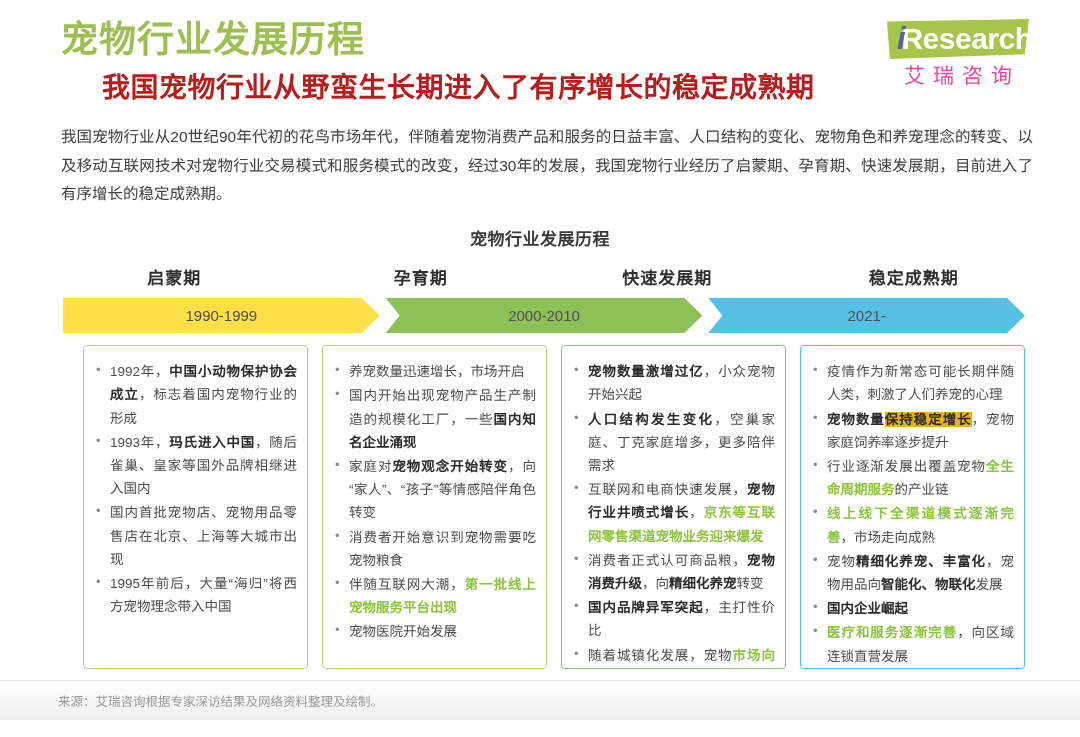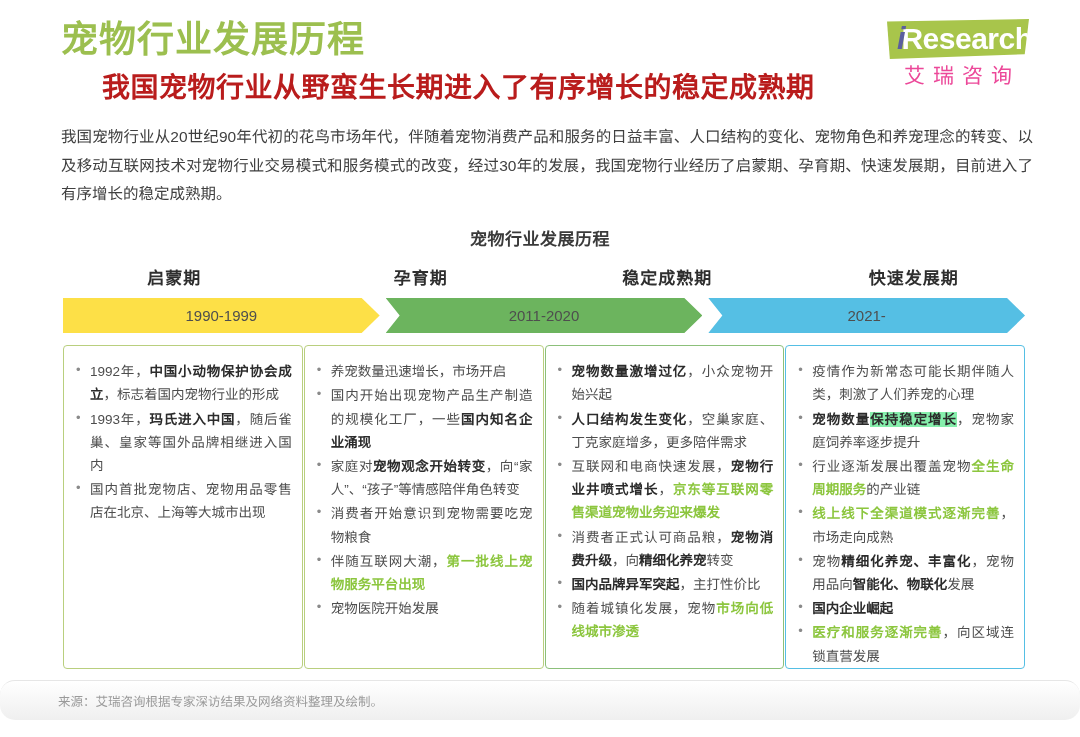--- a/index.html
+++ b/index.html
@@ -135,22 +135,22 @@
     -webkit-clip-path: polygon(0 0, calc(100% - 18px) 0, 100% 50%, calc(100% - 18px) 100%, 0 100%);
     clip-path: polygon(0 0, calc(100% - 18px) 0, 100% 50%, calc(100% - 18px) 100%, 0 100%);
   }
   .arrow.notch {
     -webkit-clip-path: polygon(0 0, calc(100% - 18px) 0, 100% 50%, calc(100% - 18px) 100%, 0 100%, 14px 50%);
     clip-path: polygon(0 0, calc(100% - 18px) 0, 100% 50%, calc(100% - 18px) 100%, 0 100%, 14px 50%);
   }
 
   .cards {
     display: flex;
-    margin: 12px 52px 0 60px;
-    gap: 1px;
+    margin: 12px 52px 0 80px;
+    gap: 14px;
     height: 324px;
     border-radius: 10px;
   }
   .card {
     flex: 1;
     border: 1.5px solid #b9cf7e;
     border-radius: 4px;
     padding: 14px 10px 8px 8px;
     background: #ffffff;
     overflow: hidden;
@@ -170,35 +170,34 @@
     content: "•";
     position: absolute;
     left: 4px;
     top: -1px;
     color: #8a8a8a;
     font-size: 13px;
   }
 
   b { font-weight: bold; color: #2b2b2b; }
   .g { color: #8cc63e; font-weight: bold; }
-  .hl { background: #86efac; font-weight: bold; color: #2b2b2b; }
+  .hl { background: #eab308; font-weight: bold; color: #2b2b2b; }
 
   
   .footer {
     position: absolute;
     left: 0;
     bottom: 0;
     width: 100%;
     height: 40px;
     background: linear-gradient(to bottom, #ffffff 0%, #efefef 100%);
     border-top: 1px solid #e6e6e6;
     display: flex;
     align-items: center;
     padding-left: 58px;
-    border-radius: 15px;
   }
   .footer-text {
     font-size: 12.5px;
     color: #9a9a9a;
   }
 </style>
 </head>
 <body>
 
 <div class="page">
@@ -216,37 +215,38 @@
     </div>
   </div>
 
   <p class="intro">我国宠物行业从20世纪90年代初的花鸟市场年代，伴随着宠物消费产品和服务的日益丰富、人口结构的变化、宠物角色和养宠理念的转变、以及移动互联网技术对宠物行业交易模式和服务模式的改变，经过30年的发展，我国宠物行业经历了启蒙期、孕育期、快速发展期，目前进入了有序增长的稳定成熟期。</p>
 
   <div class="figure-title">宠物行业发展历程</div>
 
   <div class="phase-names">
     <div class="phase-name">启蒙期</div>
     <div class="phase-name">孕育期</div>
+    <div class="phase-name">快速发展期</div>
     <div class="phase-name">稳定成熟期</div>
-    <div class="phase-name">快速发展期</div>
   </div>
 
   <div class="arrows">
     <div class="arrow" id="arrow0" style="background: #fde047; text-align: center;">1990-1999</div>
-    <div class="arrow notch" id="arrow2" style="background: rgb(108, 180, 94);">2011-2020</div>
+    <div class="arrow notch" id="arrow1" style="background: rgb(141, 193, 87);">2000-2010</div>
     <div class="arrow notch" id="arrow3" style="background: rgb(85, 191, 228);">2021-</div>
   </div>
 
   <div class="cards">
 
     <div class="card" id="card0" style="border-color: rgb(185, 207, 126);">
       <ul class="bullets">
         <li>1992年，<b>中国小动物保护协会成立</b>，标志着国内宠物行业的形成</li>
         <li>1993年，<b>玛氏进入中国</b>，随后雀巢、皇家等国外品牌相继进入国内</li>
         <li>国内首批宠物店、宠物用品零售店在北京、上海等大城市出现</li>
+        <li>1995年前后，大量“海归”将西方宠物理念带入中国</li>
       </ul>
     </div>
 
     <div class="card" id="card1" style="border-color: rgb(185, 207, 126);">
       <ul class="bullets">
         <li>养宠数量迅速增长，市场开启</li>
         <li>国内开始出现宠物产品生产制造的规模化工厂，一些<b>国内知名企业涌现</b></li>
         <li>家庭对<b>宠物观念开始转变</b>，向“家人”、“孩子”等情感陪伴角色转变</li>
         <li>消费者开始意识到宠物需要吃宠物粮食</li>
         <li>伴随互联网大潮，<span class="g">第一批线上宠物服务平台出现</span></li>

